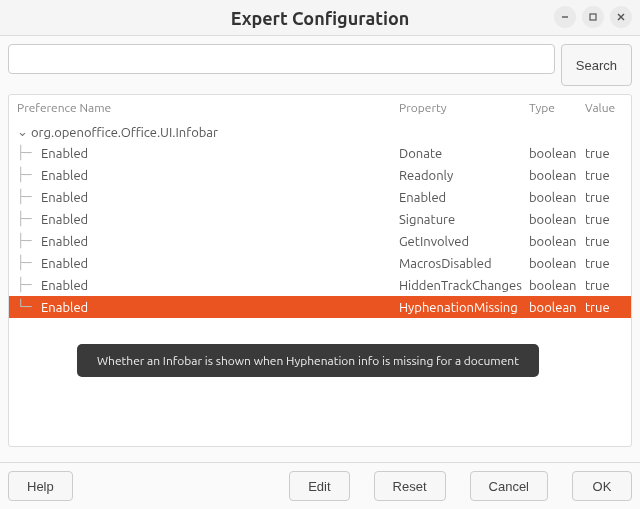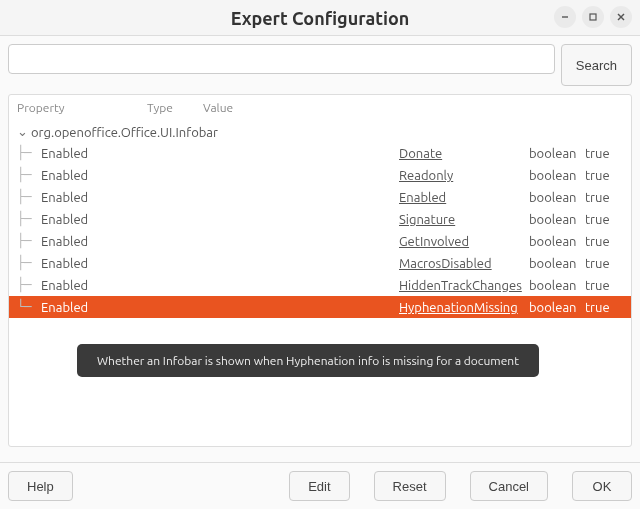--- a/index.html
+++ b/index.html
@@ -115,21 +115,21 @@
       line-height: 18px;
     }
     .row .tree {
       width: 24px;
       color: #bbb;
       font-family: monospace;
       font-size: 13px;
       letter-spacing: -1px;
     }
     .row .rname { flex: 1; }
-    .row .rprop { width: 130px; text-decoration: underline; }
+    .row .rprop { width: 130px; }
     .row .rtype { width: 56px; }
     .row .rval  { width: 40px; }
     .row.selected {
       background: #e95420;
       color: #fff;
     }
     .tooltip {
       position: absolute;
       background: #3a3a3a;
       color: #eee;
@@ -185,20 +185,21 @@
 </div>
 
 <div class="content">
   <div class="searchbar">
     <input type="text" value="" style="">
     <button>Search</button>
   </div>
 
   <div class="table">
     <div class="thead">
+      <div class="col-name">Preference Name</div>
       <div class="col-prop">Property</div>
       <div class="col-type">Type</div>
       <div class="col-val">Value</div>
     </div>
     <div class="tbody" id="tbody">
 
       <div class="group-row">
           <span class="chev">⌄</span>
           <span>org.openoffice.Office.UI.Infobar</span>
         </div>

